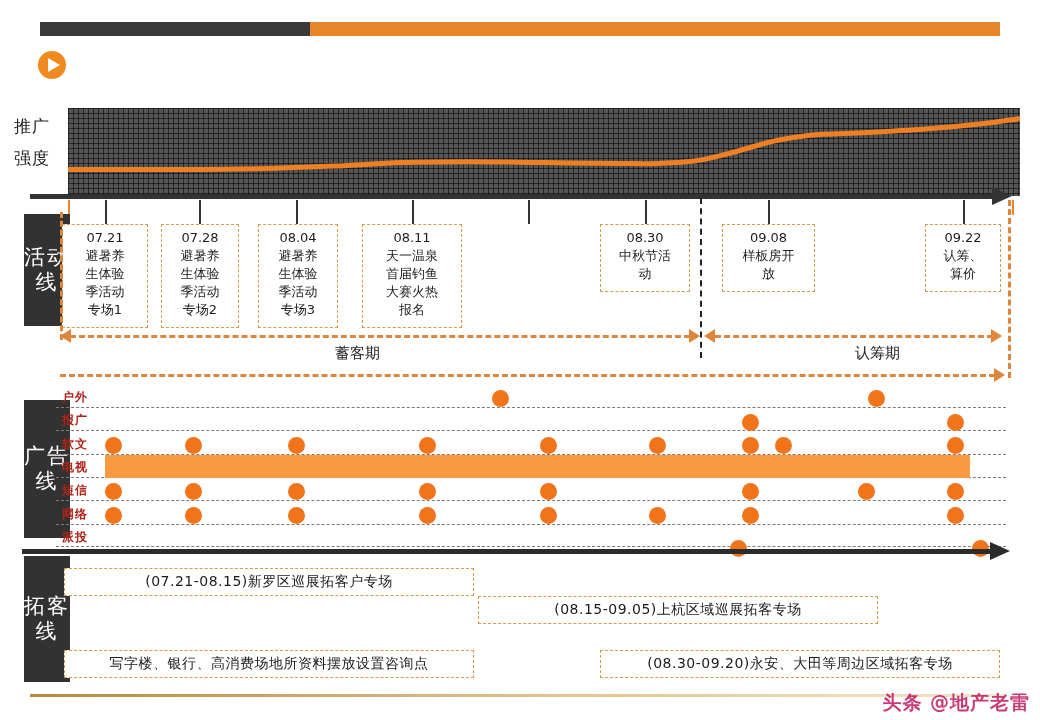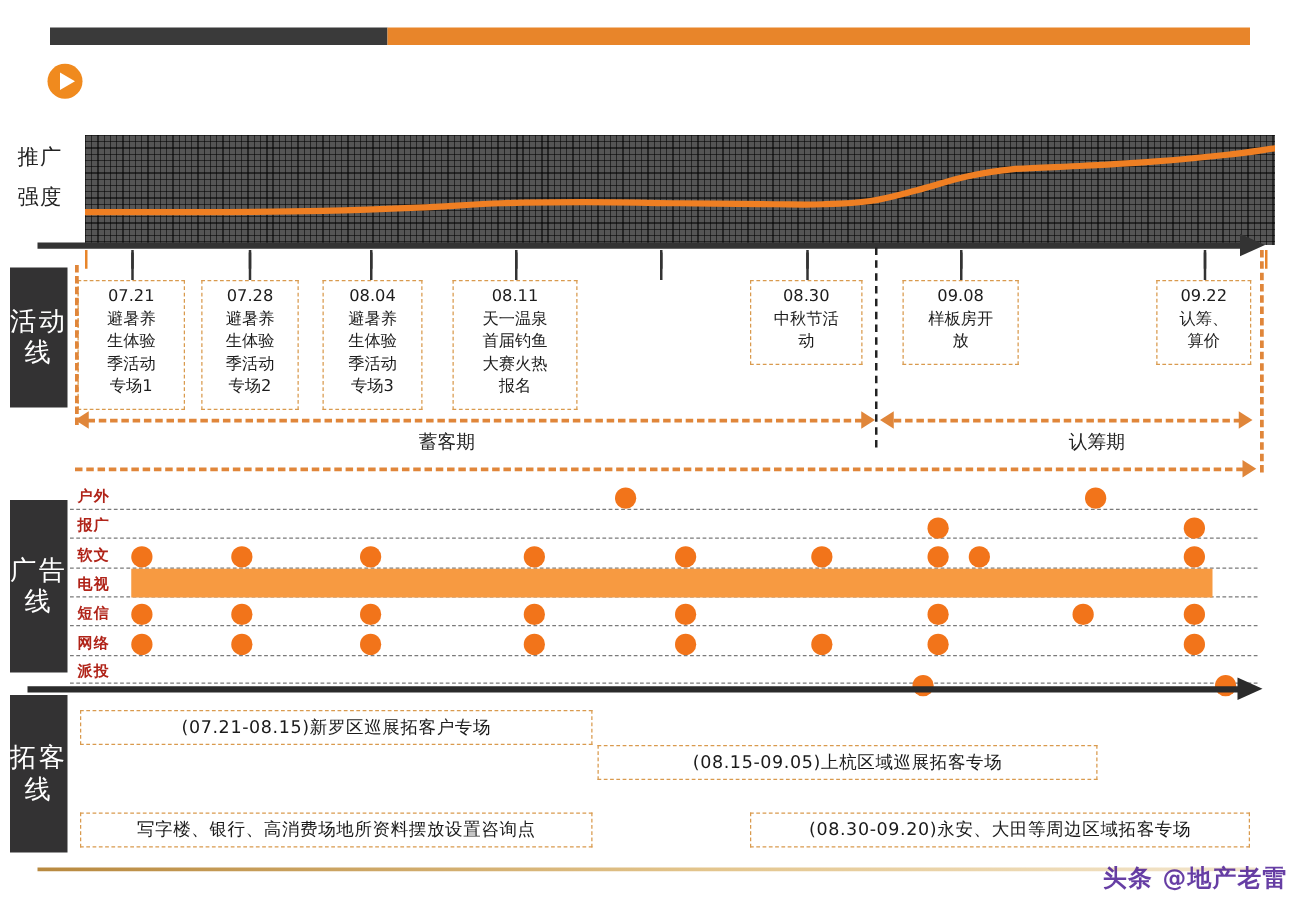--- a/index.html
+++ b/index.html
@@ -39,21 +39,21 @@
   
   .axis-main{position:absolute;left:30px;top:191px;width:990px;height:10px;}
   .axis-main .ln{position:absolute;left:0;top:3px;width:968px;height:5px;background:#333;}
   .axis-main .ar{position:absolute;left:962px;top:-4px;width:0;height:0;
         border-left:20px solid #333;border-top:9px solid transparent;border-bottom:9px solid transparent;}
   .tick{position:absolute;top:200px;width:2px;height:15px;background:#333;}
   .tick.accent{background:#e8852a;}
 
   
   .sidelab{position:absolute;background:#333233;color:#fff;
-     display:flex;align-items:center;justify-content:center;}
+     display:flex;align-items:center;justify-content:center;margin-left:16px;}
   .sidelab span{font-size:21px;line-height:1.18;letter-spacing:2px;text-align:center;
      font-family:"DejaVu Sans","Liberation Sans",sans-serif;}
 
   
   .act-box{position:absolute;border:1px dashed #d99a4e;box-sizing:border-box;
      display:flex;align-items:flex-start;justify-content:center;padding-top:4px;background:#fff;}
   .act-box .t{font-size:13px;color:#1d1d1d;line-height:18px;text-align:center;
      font-family:"DejaVu Sans","Liberation Sans",sans-serif;}
 
   .stem{position:absolute;width:2px;background:#333;}
@@ -83,21 +83,21 @@
      font-family:"DejaVu Sans","Liberation Sans",sans-serif;white-space:nowrap;}
 
   .blk-axis{position:absolute;height:5px;background:#2b2b2b;}
   .blk-arw{position:absolute;width:0;height:0;
      border-left:20px solid #2b2b2b;border-top:9px solid transparent;border-bottom:9px solid transparent;}
 
   .gold-rule{position:absolute;height:3px;
      background:linear-gradient(to right,#b8893f,#e3c58d 55%,#f3e6cd);}
 
   .wm{position:absolute;right:10px;bottom:4px;display:flex;align-items:center;gap:6px;
-     color:#4c1d95;opacity:.85;}
+     color:#be185d;opacity:.85;}
   .wm .wtxt{font-size:19px;font-weight:bold;letter-spacing:1px;
      font-family:"DejaVu Sans","Liberation Sans",sans-serif;}
 </style>
 </head>
 <body>
 
 <div id="root">
 
   <div class="hdr-bar">
     <div class="dk"></div>

